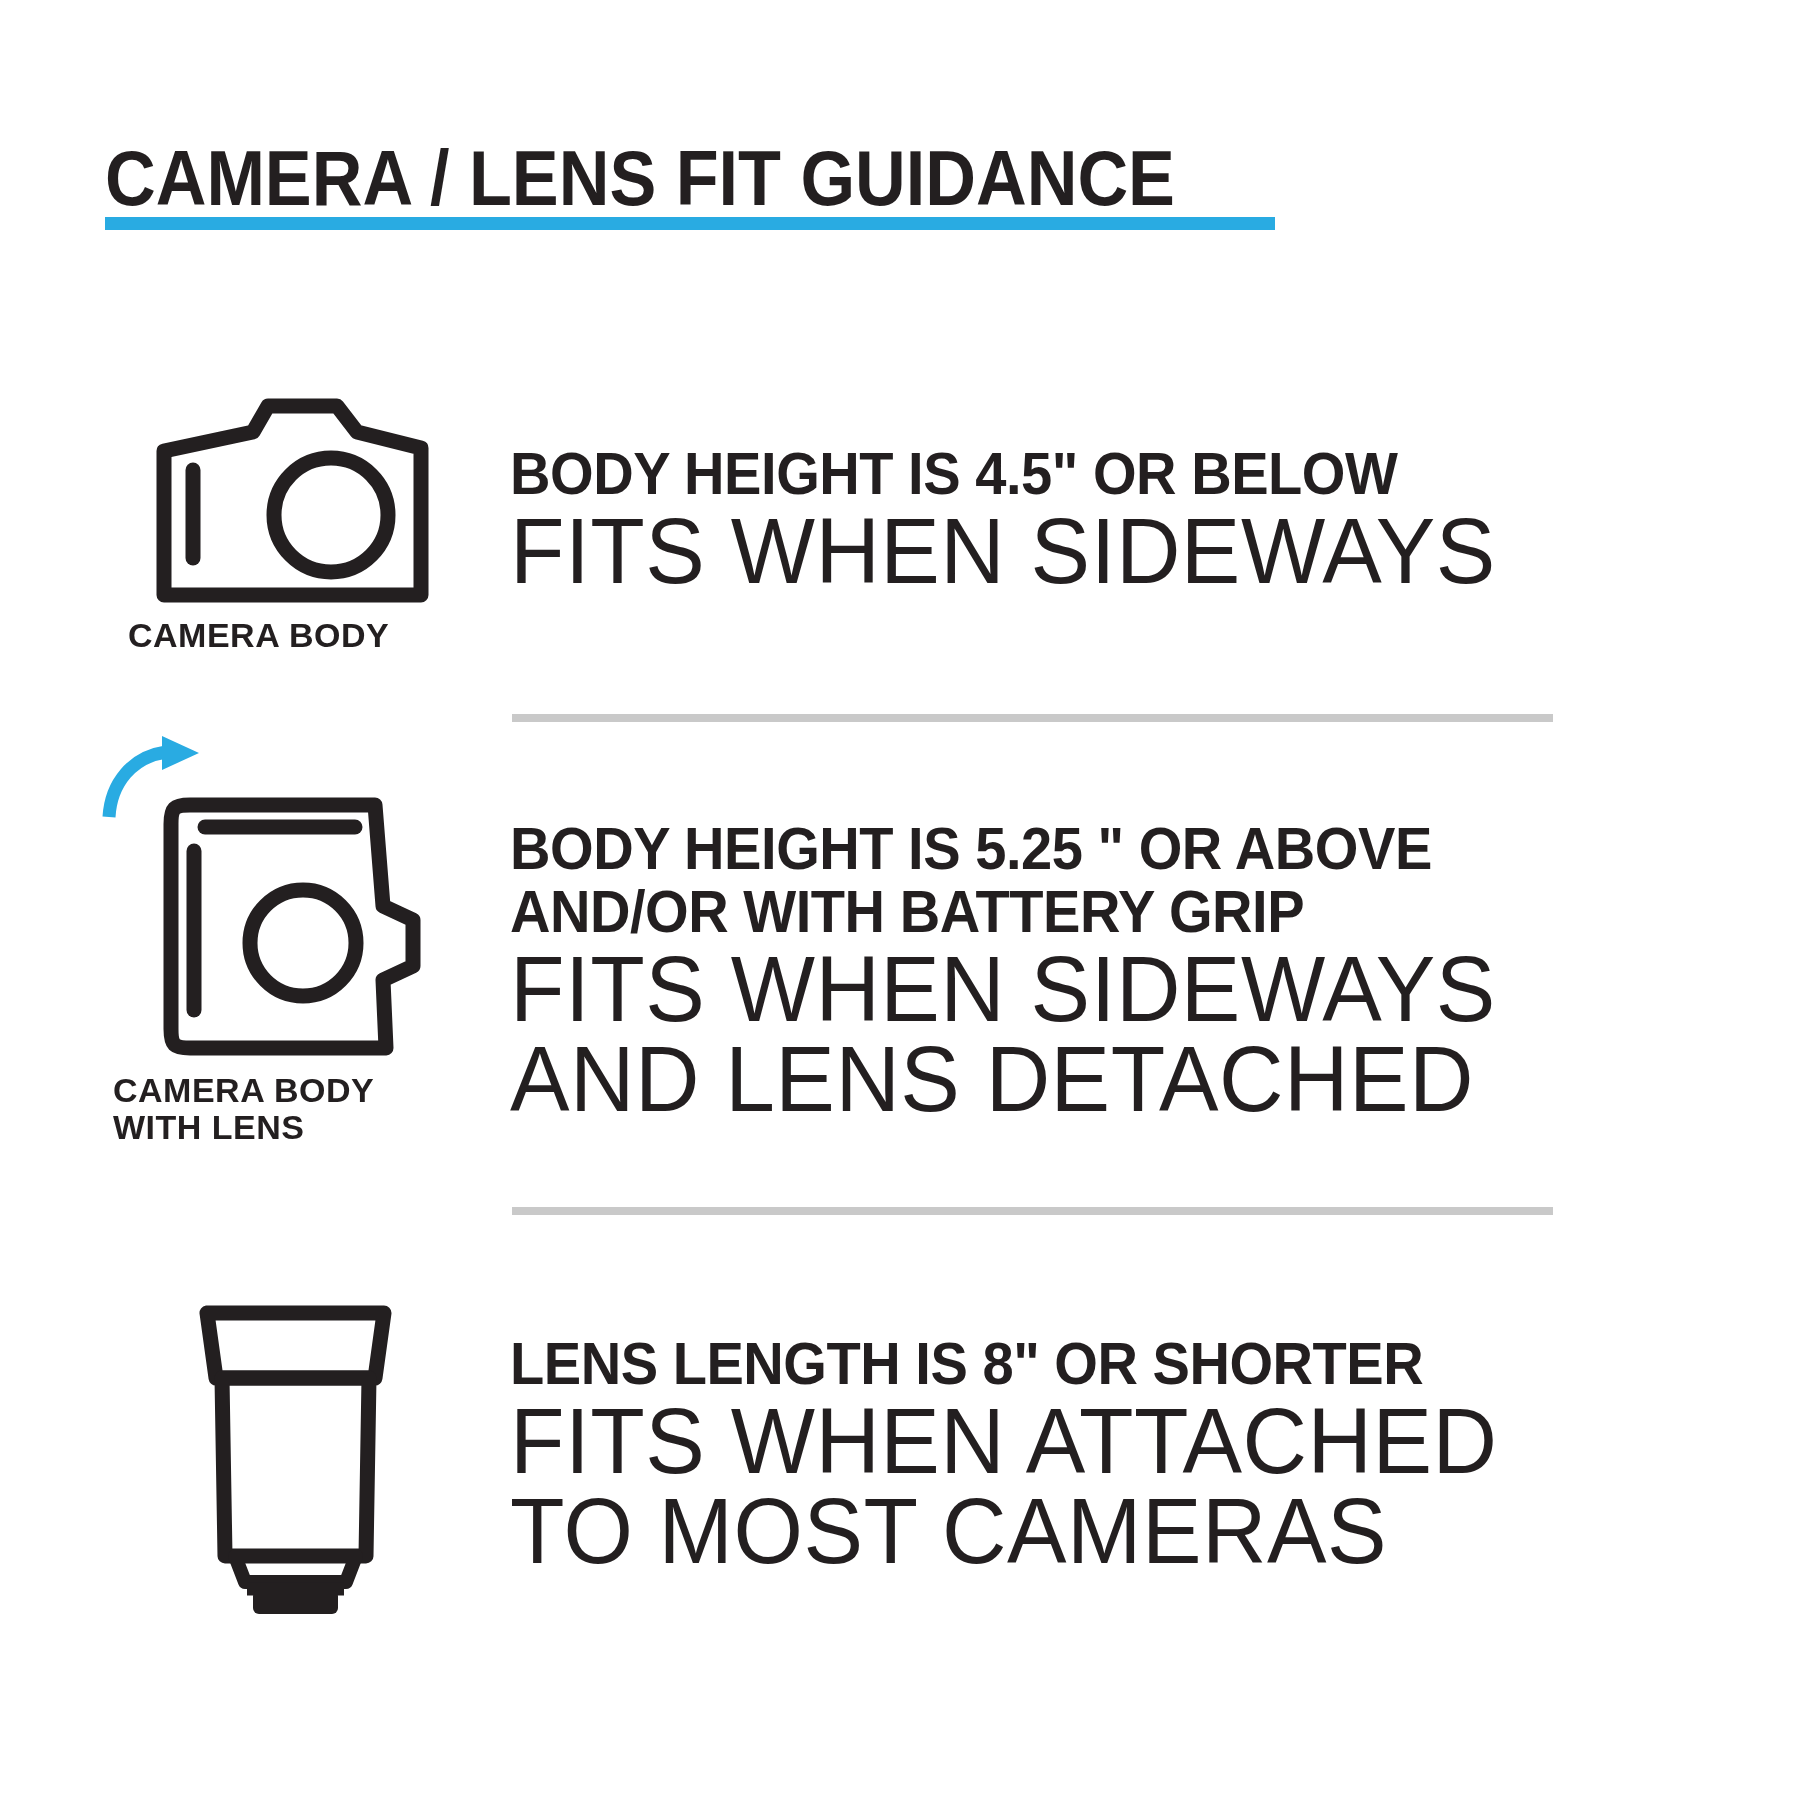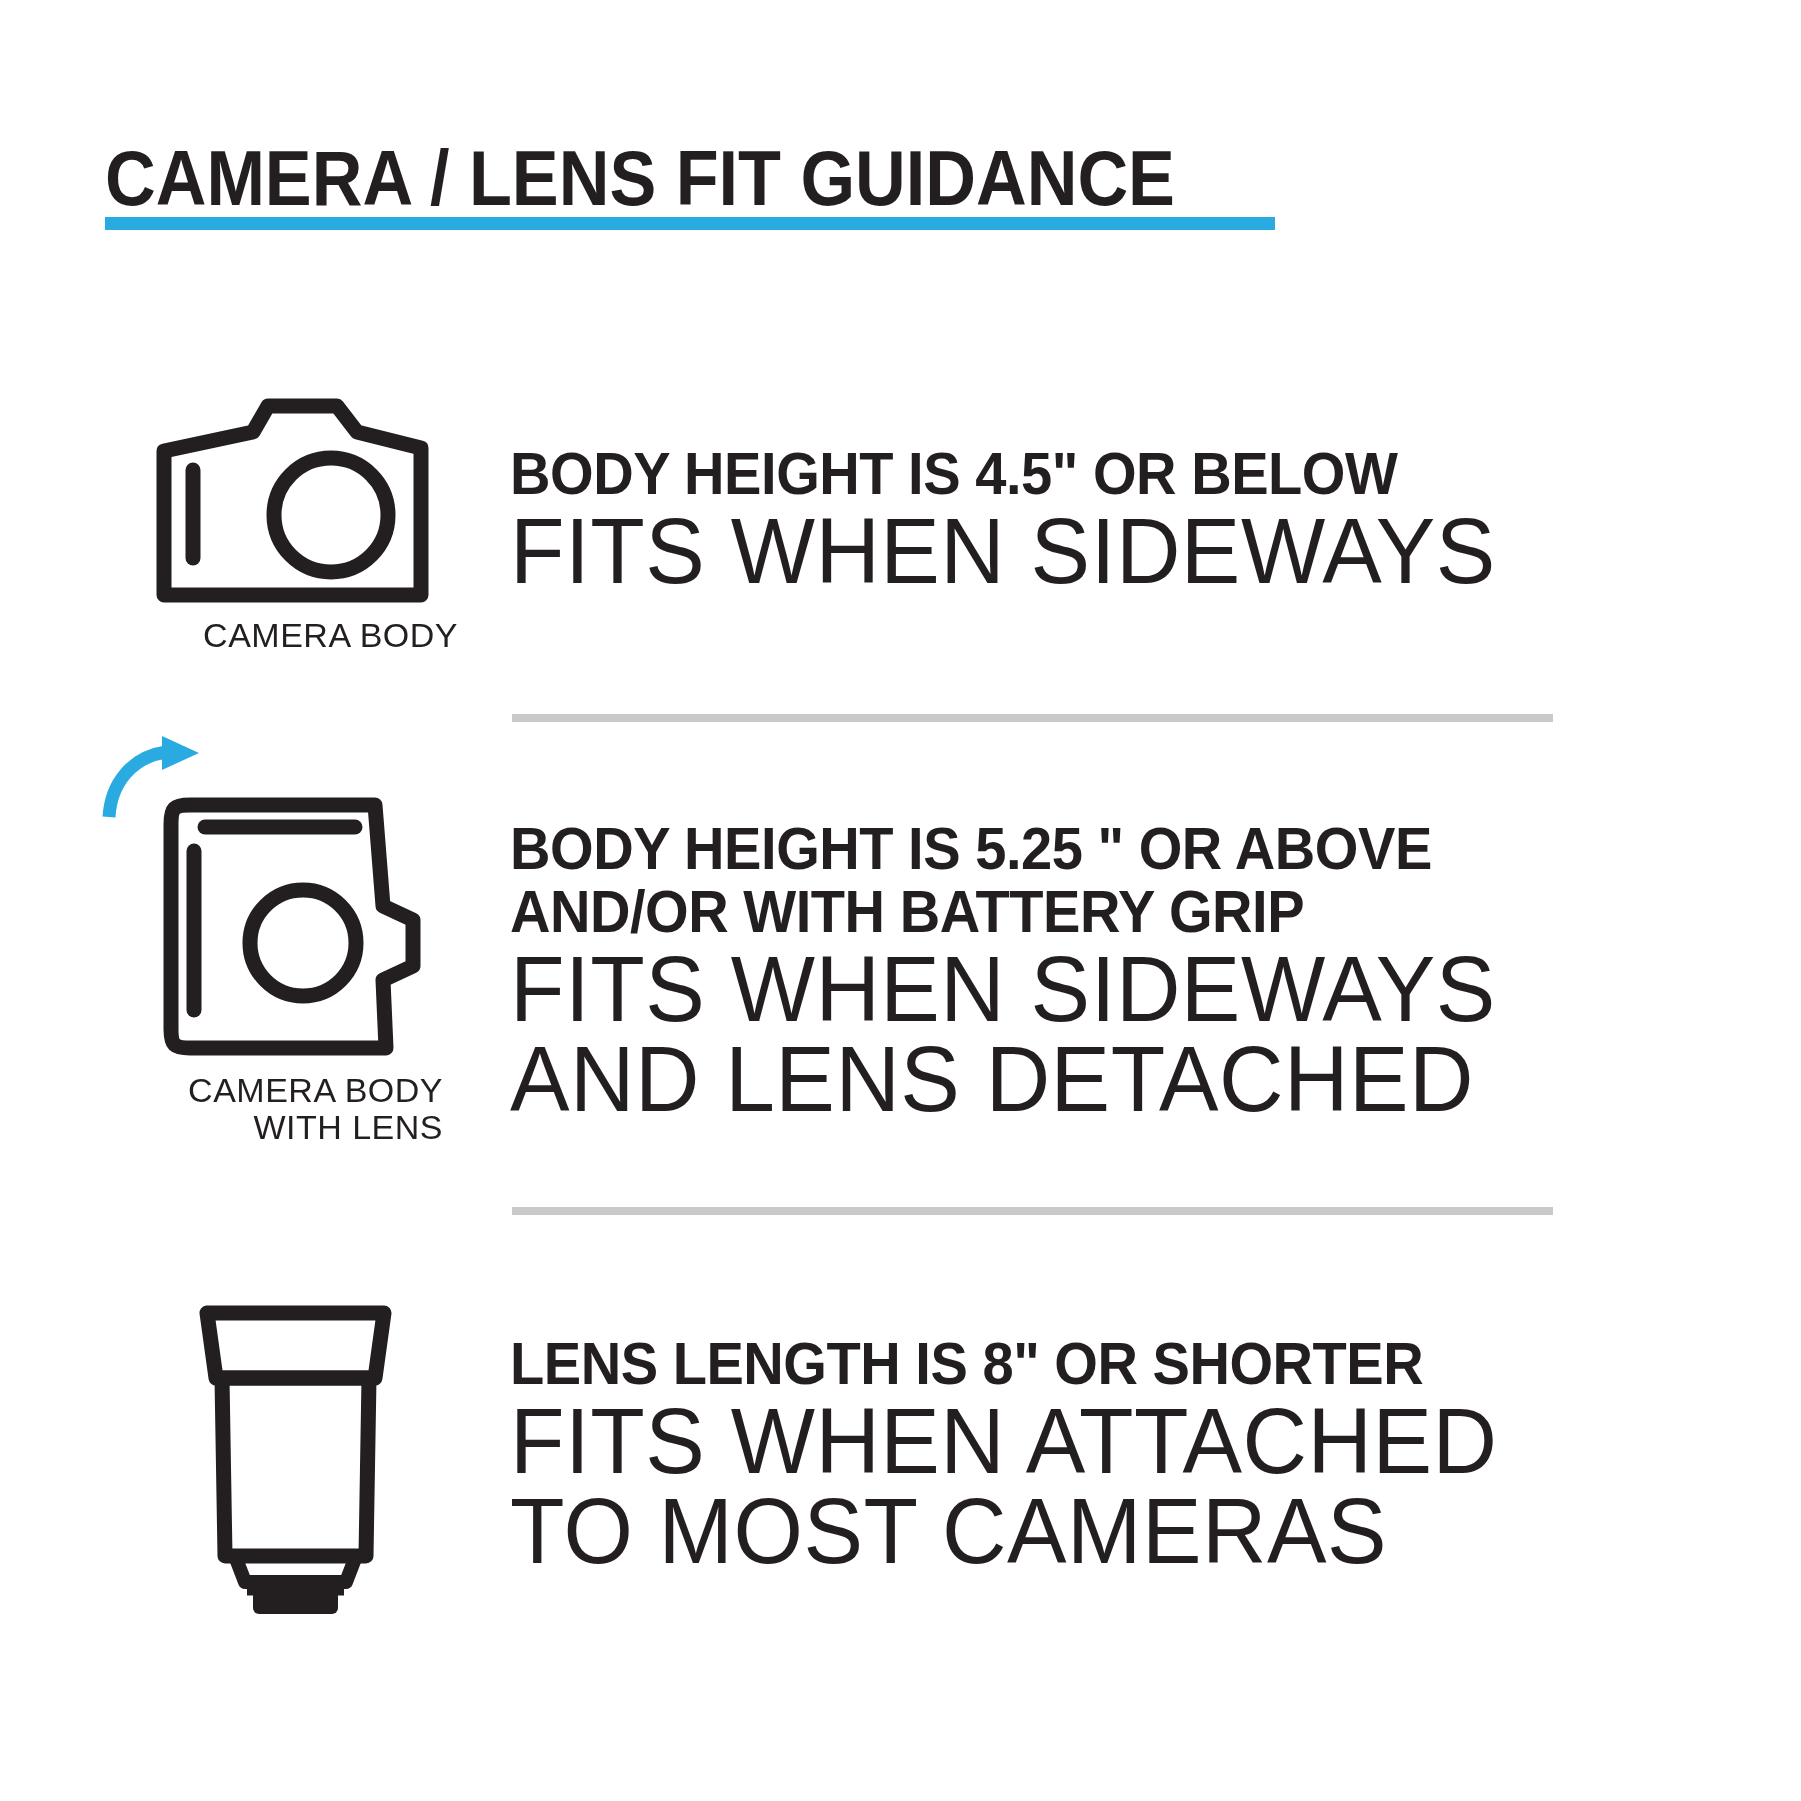--- a/index.html
+++ b/index.html
@@ -21,22 +21,22 @@
   .divider{background:var(--divider);height:8px}
   .bold-line{
     font-size:59px;font-weight:800;line-height:63px;letter-spacing:-0.5px;
     white-space:nowrap;transform:scaleX(0.95);transform-origin:left top;color:var(--ink);
   }
   .light-line{
     font-size:93px;font-weight:300;line-height:90px;letter-spacing:0.5px;
     white-space:nowrap;transform:scaleX(0.96);transform-origin:left top;color:var(--ink);
   }
   .icon-label{
-    font-size:34px;font-weight:400;line-height:37px;letter-spacing:0.5px;
-    text-align:right;color:var(--ink);
+    font-size:34px;font-weight:700;line-height:37px;letter-spacing:0.5px;
+    text-align:left;color:var(--ink);
   }
   svg{display:block}
   .ink-stroke{stroke:var(--ink);fill:none}
 </style>
 </head>
 <body>
 
 <div class="stage">
 
   <div class="abs page-title" style="left:105px;top:139px">CAMERA / LENS FIT GUIDANCE</div>

